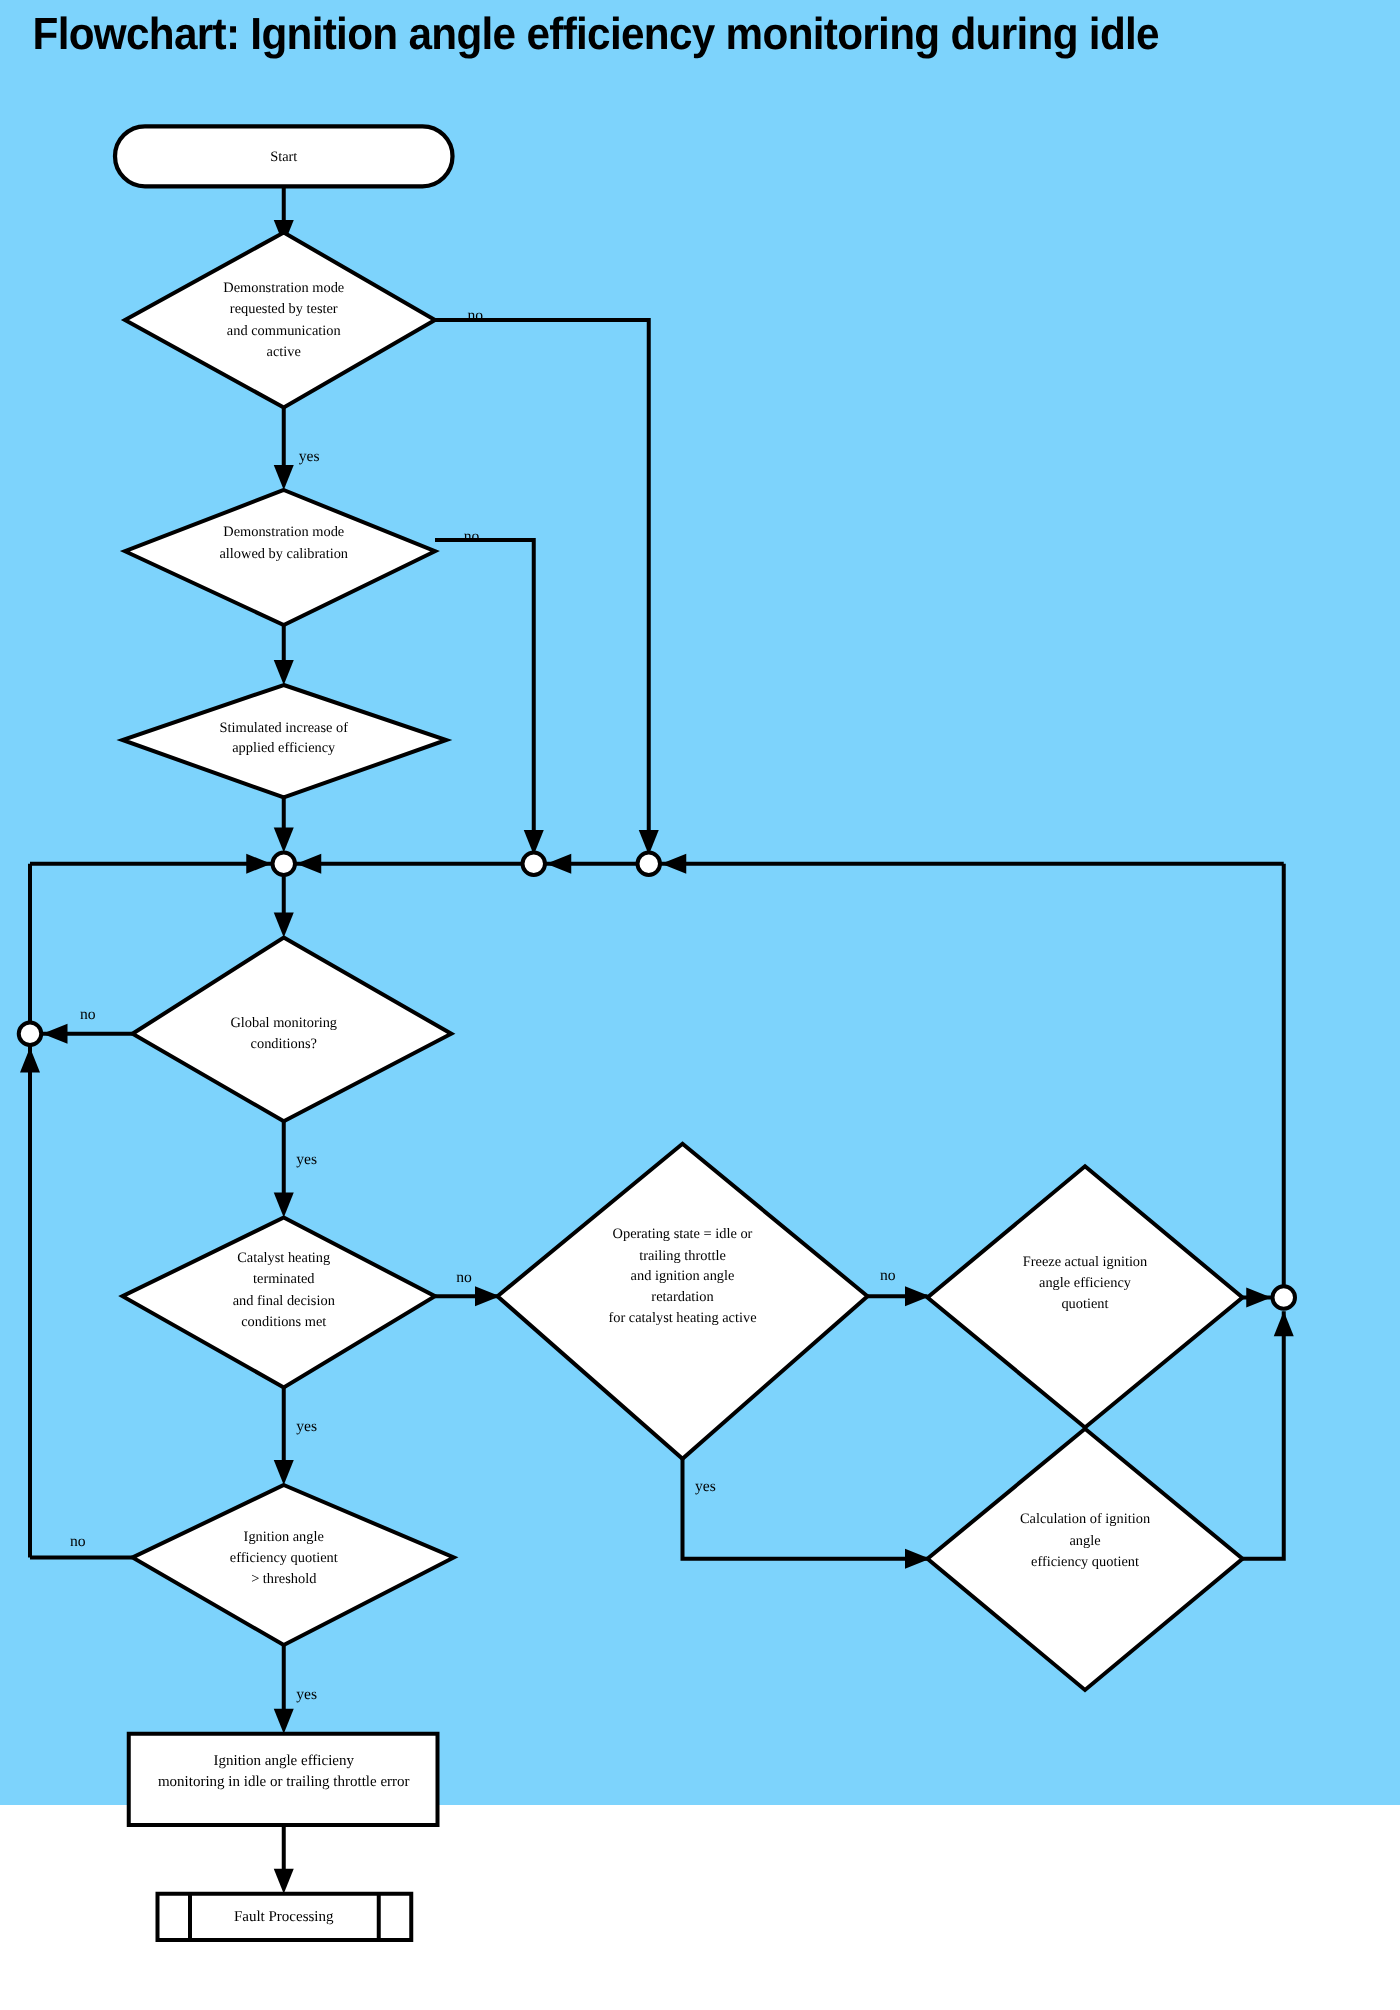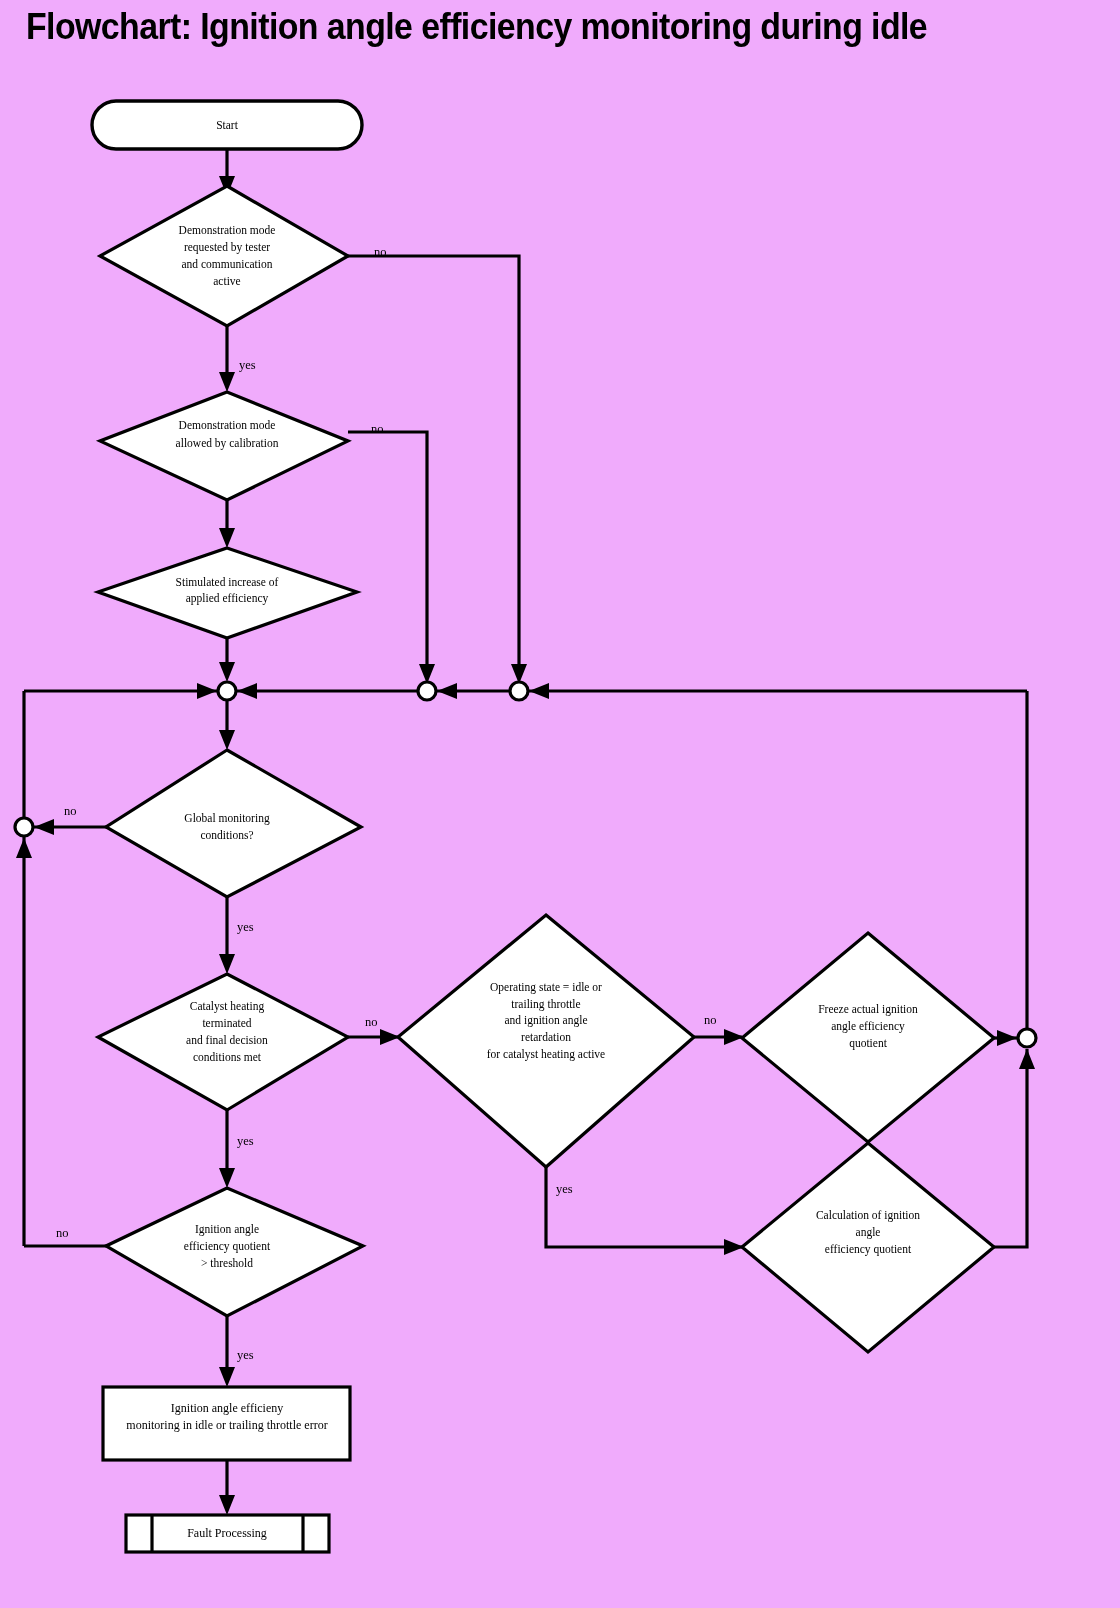--- a/index.html
+++ b/index.html
@@ -9,22 +9,22 @@
   }
   body {
     width: 1120px;
     height: 1608px;
     font-family: "Liberation Serif", "DejaVu Serif", serif;
     overflow: hidden;
   }
   #page {
     position: relative;
     width: 1120px;
-    height: 1608px;
-    background: #f0abfc;
+    height: 1444px;
+    background: #7dd3fc;
   }
   #chart-title {
     position: absolute;
     left: 26px;
     top: 6px;
     font-family: "Liberation Sans", "DejaVu Sans", sans-serif;
     font-weight: 700;
     font-size: 36px;
     letter-spacing: -0.6px;
     color: #000000;

